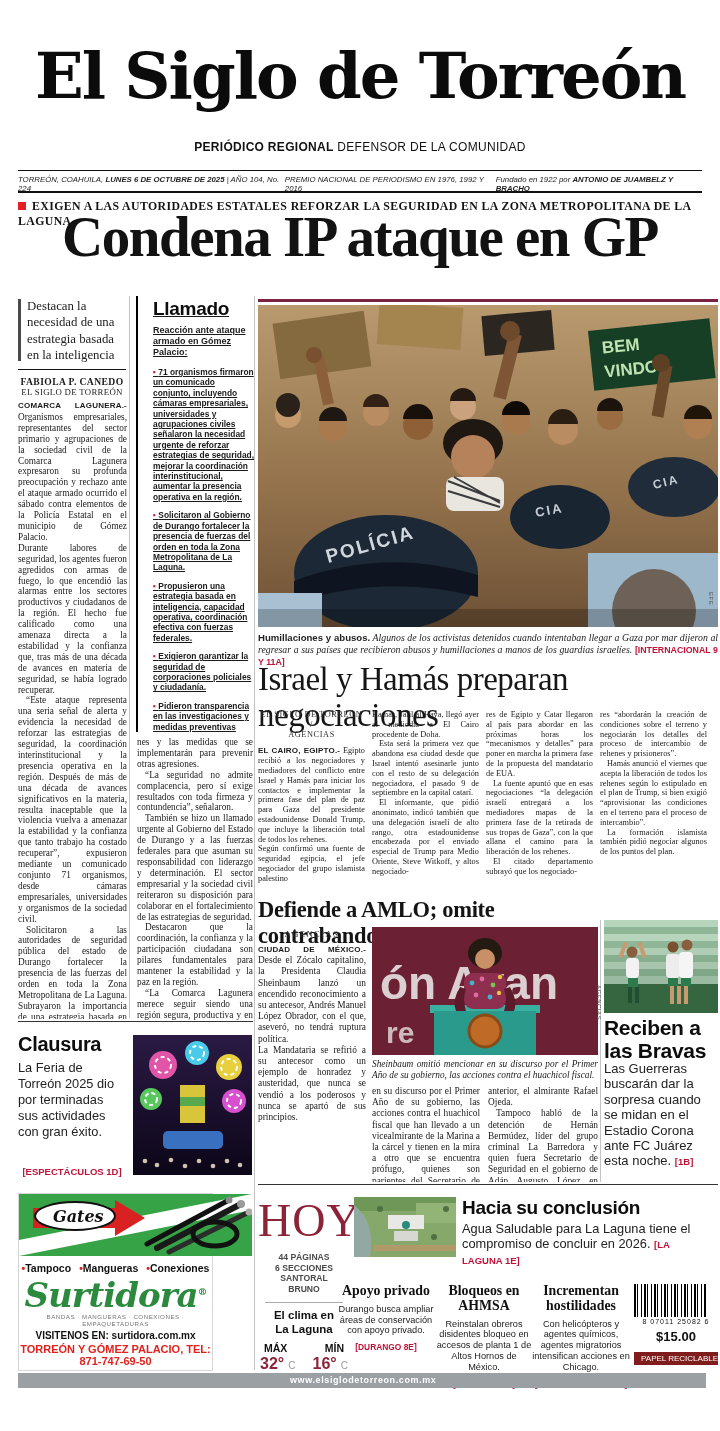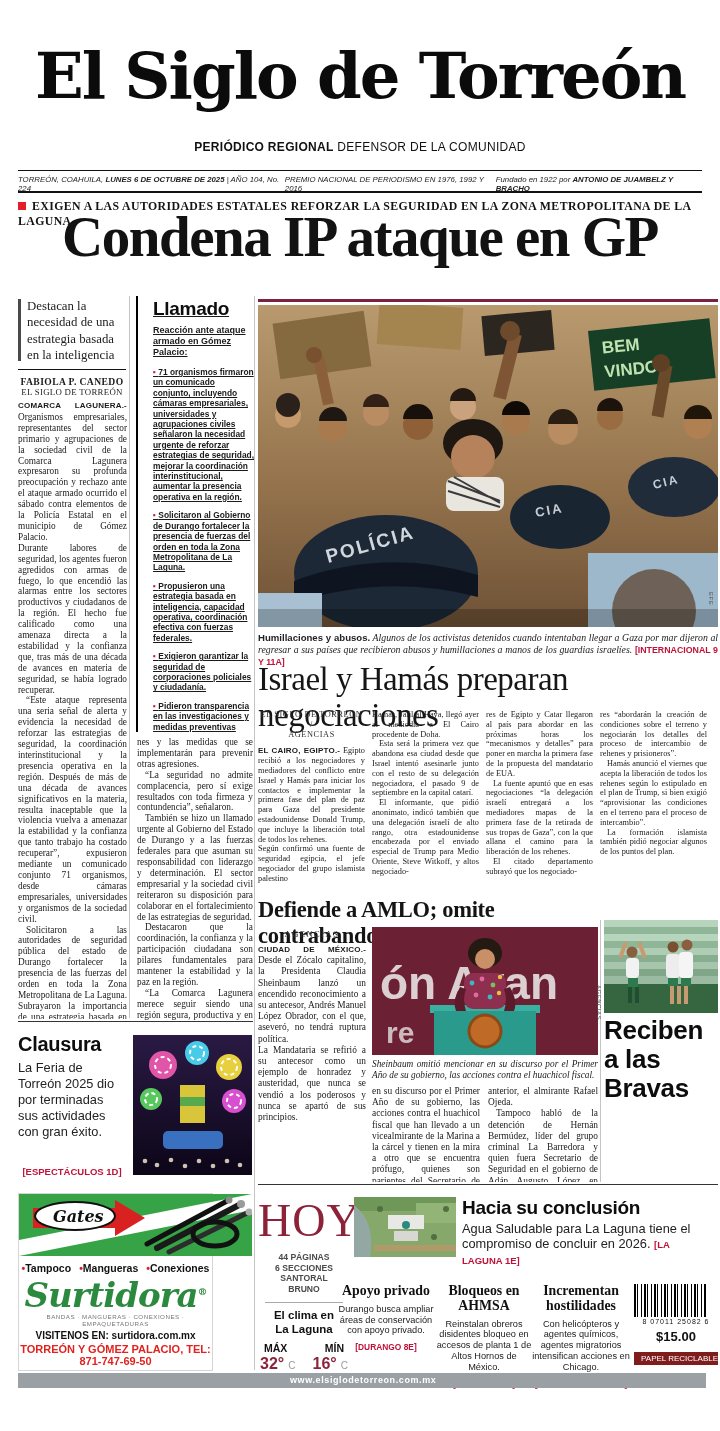--- a/index.html
+++ b/index.html
@@ -331,21 +331,24 @@
         <circle cx="69" cy="27" r="5.5" fill="#7a5130"></circle>
           <circle cx="83" cy="25" r="5.5" fill="#8a5f3f"></circle>
         <rect x="64" y="58" width="10" height="8" fill="#2d7a4f"></rect>
           <rect x="77" y="58" width="10" height="8" fill="#2d7a4f"></rect>
         <rect x="66" y="66" width="4" height="18" fill="#c79b72"></rect>
           <rect x="73" y="66" width="4" height="18" fill="#c79b72"></rect>
           <rect x="80" y="66" width="4" height="18" fill="#c79b72"></rect>
       </g>
     </svg>
   </div>
-  <div class="abs side-title" style="top:1016px;left:604px;width:114px;font-size:26px;line-height:29px;">Reciben a las Bravas</div>
+  <div class="abs side-title" style="top:1016px;left:604px;width:114px;font-size:21px;line-height:23px;">Reciben a las Bravas</div>
+  <div class="abs side-text" style="top:1061px;left:604px;width:114px;font-size:13px;line-height:15.4px;">
+    <span>Las Guerreras buscarán dar la sorpresa cuando se midan en el Estadio Corona ante FC Juárez esta noche. </span><span class="ref" style="font-size:9.5px;">[1B]</span>
+  </div>
 
   <div class="abs hrule" style="top:1021px;left:18px;width:235px;height:1px;background:#333;"></div>
   <div class="abs side-title" style="top:1033px;left:18px;width:110px;font-size:20px;">Clausura</div>
   <div class="abs side-text" style="top:1060px;left:18px;width:108px;font-size:12.8px;line-height:16px;">La Feria de Torreón 2025 dio por terminadas sus actividades con gran éxito.</div>
   <div class="abs ref center" style="top:1166px;left:18px;width:108px;font-size:9.5px;">[ESPECTÁCULOS 1D]</div>
   <div class="abs" style="top:1035px;left:133px;width:119px;height:140px;overflow:hidden;">
     <svg width="119" height="140" viewBox="0 0 119 140" preserveAspectRatio="none">
       <defs>
           <linearGradient id="nightbg" x1="0" y1="0" x2="0" y2="1">
             <stop offset="0" stop-color="#2a1a44"></stop>

